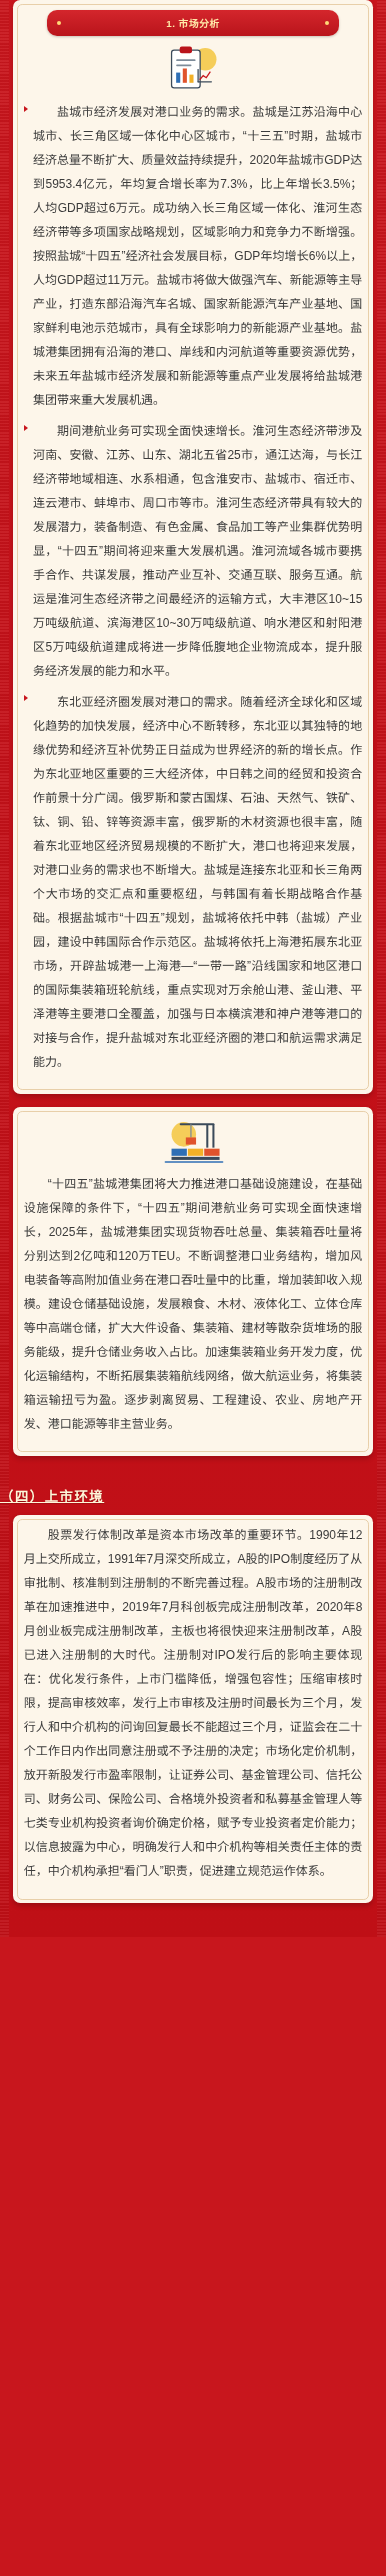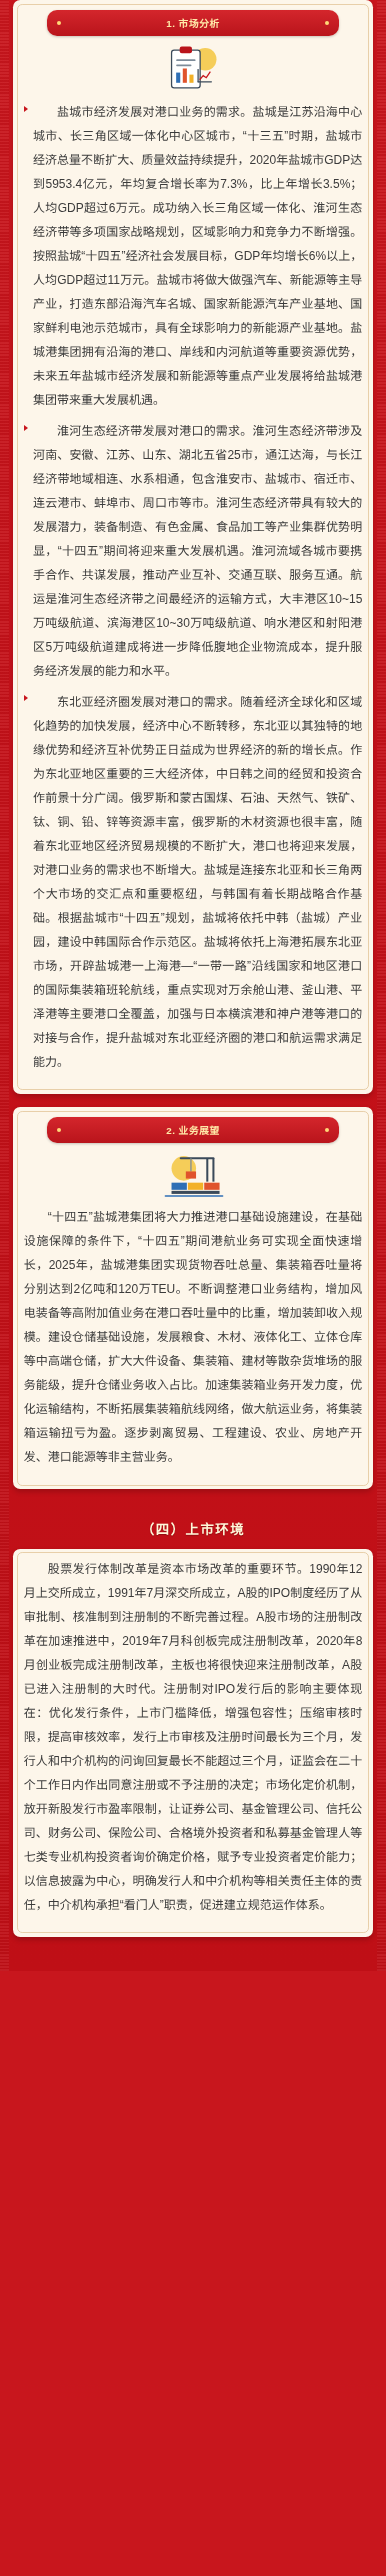--- a/index.html
+++ b/index.html
@@ -105,29 +105,29 @@
     position: absolute;
     left: 0; top: 5.7px;
     width: 0; height: 0;
     border-left: 4.6px solid #c8161d;
     border-top: 3.1px solid transparent;
     border-bottom: 3.1px solid transparent;
   }
   .plain-block p.para { text-indent: 2em; }
 
   .big-heading {
-    text-align: center;
     color: #fff7d9;
     font-size: 13.4px;
     font-weight: bold;
     letter-spacing: 1.5px;
     padding: 15.5px 0 10.3px 0;
     position: relative;
     z-index: 2;
     text-shadow: 0 0.5px 1px rgba(0,0,0,0.25);
+    text-decoration: underline;
   }
 </style>
 </head>
 <body>
 
 <div class="page">
 
 
   <div class="card">
     <div class="card-inner-border"></div>
@@ -153,36 +153,31 @@
         <polyline points="73,70 80,62 86,66 94,54" fill="none" stroke="#c8161d" stroke-width="2.5"></polyline>
       </svg>
     </div>
 
     <p class="para has-marker">
       <span class="tri"></span>
       <span>盐城市经济发展对港口业务的需求。盐城是江苏沿海中心城市、长三角区域一体化中心区城市，“十三五”时期，盐城市经济总量不断扩大、质量效益持续提升，2020年盐城市GDP达到5953.4亿元，年均复合增长率为7.3%，比上年增长3.5%；人均GDP超过6万元。成功纳入长三角区域一体化、淮河生态经济带等多项国家战略规划，区域影响力和竞争力不断增强。按照盐城“十四五”经济社会发展目标，GDP年均增长6%以上，人均GDP超过11万元。盐城市将做大做强汽车、新能源等主导产业，打造东部沿海汽车名城、国家新能源汽车产业基地、国家鲜利电池示范城市，具有全球影响力的新能源产业基地。盐城港集团拥有沿海的港口、岸线和内河航道等重要资源优势，未来五年盐城市经济发展和新能源等重点产业发展将给盐城港集团带来重大发展机遇。</span>
     </p>
     <p class="para has-marker">
       <span class="tri"></span>
-      <span>淮河生态经济带发展对港口的需求。淮河生态经济带涉及河南、安徽、江苏、山东、湖北五省25市，通江达海，与长江经济带地域相连、水系相通，包含淮安市、盐城市、宿迁市、连云港市、蚌埠市、周口市等市。淮河生态经济带具有较大的发展潜力，装备制造、有色金属、食品加工等产业集群优势明显，“十四五”期间将迎来重大发展机遇。淮河流域各城市要携手合作、共谋发展，推动产业互补、交通互联、服务互通。航运是淮河生态经济带之间最经济的运输方式，大丰港区10~15万吨级航道、滨海港区10~30万吨级航道、响水港区和射阳港区5万吨级航道建成将进一步降低腹地企业物流成本，提升服务经济发展的能力和水平。</span>
+      <span>期间港航业务可实现全面快速增长。淮河生态经济带涉及河南、安徽、江苏、山东、湖北五省25市，通江达海，与长江经济带地域相连、水系相通，包含淮安市、盐城市、宿迁市、连云港市、蚌埠市、周口市等市。淮河生态经济带具有较大的发展潜力，装备制造、有色金属、食品加工等产业集群优势明显，“十四五”期间将迎来重大发展机遇。淮河流域各城市要携手合作、共谋发展，推动产业互补、交通互联、服务互通。航运是淮河生态经济带之间最经济的运输方式，大丰港区10~15万吨级航道、滨海港区10~30万吨级航道、响水港区和射阳港区5万吨级航道建成将进一步降低腹地企业物流成本，提升服务经济发展的能力和水平。</span>
     </p>
     <p class="para has-marker">
       <span class="tri"></span>
       <span>东北亚经济圈发展对港口的需求。随着经济全球化和区域化趋势的加快发展，经济中心不断转移，东北亚以其独特的地缘优势和经济互补优势正日益成为世界经济的新的增长点。作为东北亚地区重要的三大经济体，中日韩之间的经贸和投资合作前景十分广阔。俄罗斯和蒙古国煤、石油、天然气、铁矿、钛、铜、铅、锌等资源丰富，俄罗斯的木材资源也很丰富，随着东北亚地区经济贸易规模的不断扩大，港口也将迎来发展，对港口业务的需求也不断增大。盐城是连接东北亚和长三角两个大市场的交汇点和重要枢纽，与韩国有着长期战略合作基础。根据盐城市“十四五”规划，盐城将依托中韩（盐城）产业园，建设中韩国际合作示范区。盐城将依托上海港拓展东北亚市场，开辟盐城港一上海港—“一带一路”沿线国家和地区港口的国际集装箱班轮航线，重点实现对万余舱山港、釜山港、平泽港等主要港口全覆盖，加强与日本横滨港和神户港等港口的对接与合作，提升盐城对东北亚经济圈的港口和航运需求满足能力。</span>
     </p>
   </div>
 
   <div class="card">
     <div class="card-inner-border"></div>
 
-    <div class="pill">
-      <span class="dot-l"></span>
-      <span class="dot-r"></span>
-      <span>2. 业务展望</span>
-    </div>
 
     <div class="illus">
       <svg width="67" height="47" viewBox="0 0 130 92">
         <circle cx="46" cy="34" r="24" fill="#f3c53f" opacity="0.85"></circle>
         <path d="M40 14 L104 14" stroke="#3b4a5a" stroke-width="4" stroke-linecap="round"></path>
         <path d="M92 14 L92 60" stroke="#3b4a5a" stroke-width="4"></path>
         <path d="M104 14 L104 60" stroke="#3b4a5a" stroke-width="4"></path>
         <path d="M60 14 L60 40" stroke="#7d8b99" stroke-width="2.5"></path>
         <rect x="50" y="40" width="20" height="14" fill="#e0532c"></rect>
         <rect x="22" y="62" width="30" height="14" fill="#2f6fb5"></rect>

